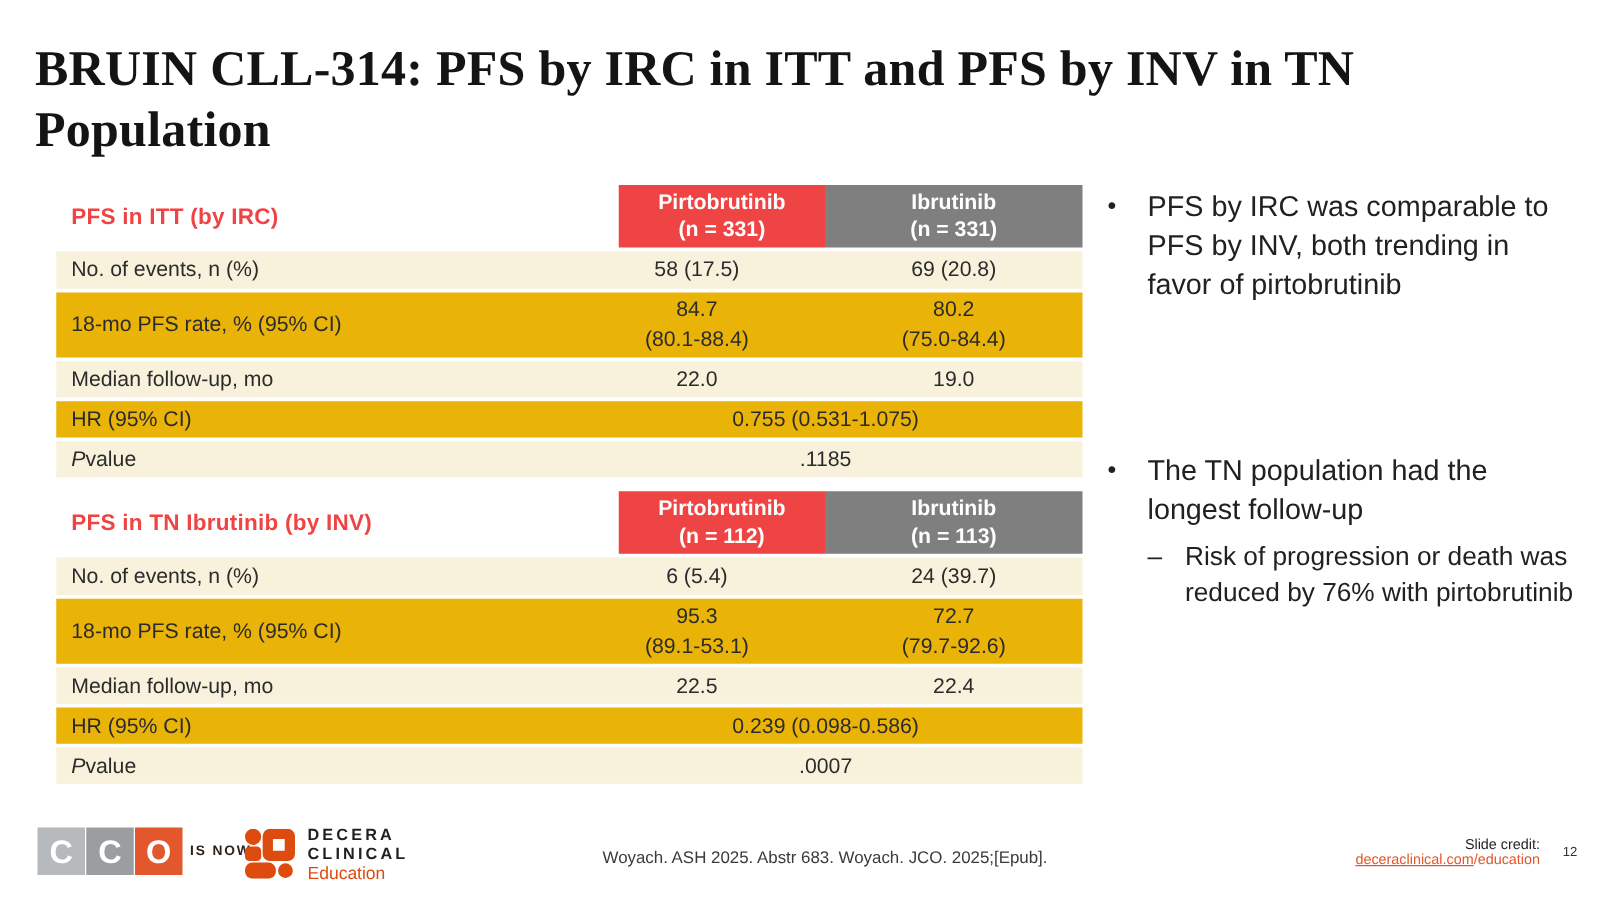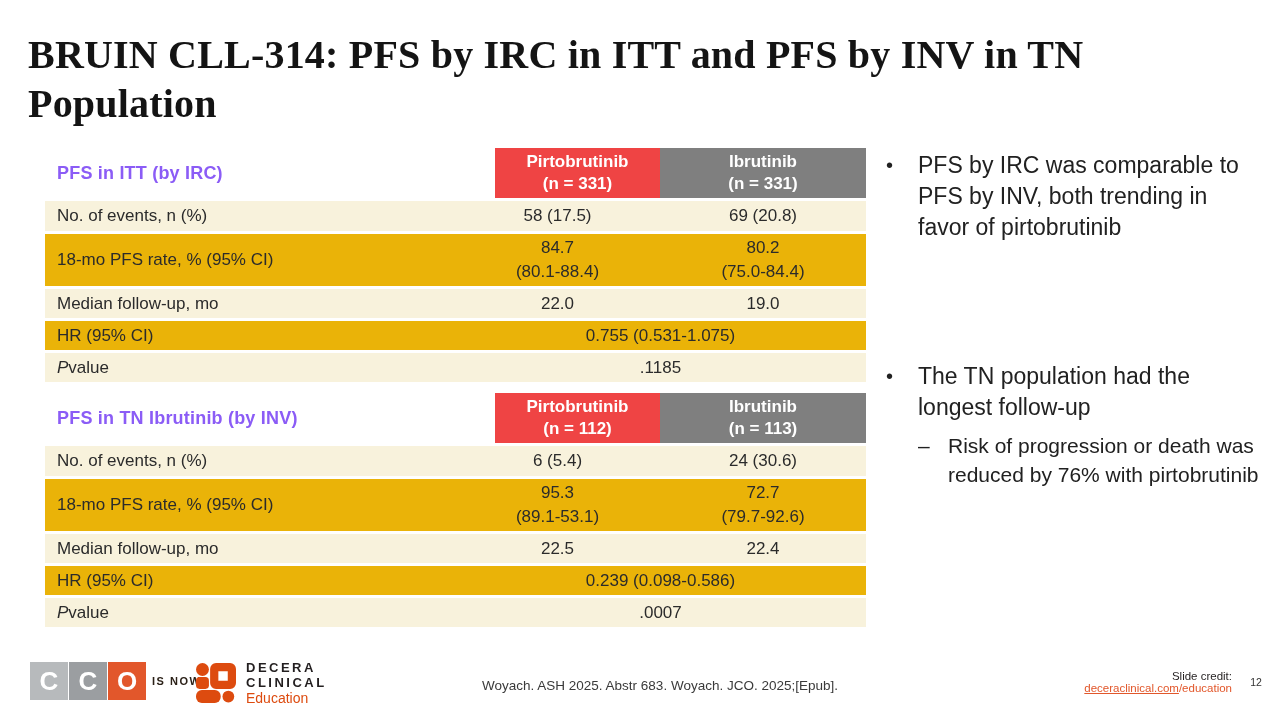--- a/index.html
+++ b/index.html
@@ -11,21 +11,21 @@
   .title { position:absolute; left:28px; top:30px; width:1170px;
            font-family:"Liberation Serif", serif; font-weight:700;
            font-size:40px; line-height:49px; color:#141414; letter-spacing:0.2px; }
 
   
   .tbl { position:absolute; left:45px; width:821px; }
   .tbl-1 { top:148px; }
   .tbl-2 { top:393px; }
   .trow { display:grid; grid-template-columns:410px 205px 206px; margin-bottom:3px; }
   .thead { height:50px; }
-  .thead .tlabel { background:#fff; color:#8b5cf6; font-weight:700; font-size:18px;
+  .thead .tlabel { background:#fff; color:#ef4444; font-weight:700; font-size:18px;
                    display:flex; align-items:center; padding-left:12px; letter-spacing:0.2px; }
   .hcell { color:#fff; font-weight:700; font-size:17px; line-height:22px;
            display:flex; flex-direction:column; align-items:center; justify-content:center; text-align:center; }
   .hcell.orange { background:#ef4444;margin-left:40px; }
   .hcell.gray   { background:#7F7F7F; }
 
   .r { font-size:17px; color:#2b2b2b; }
   .r .tlabel { display:flex; align-items:center; padding-left:12px;text-align:center; }
   .r .val { display:flex; flex-direction:column; align-items:center; justify-content:center;
             text-align:center; line-height:24px; }
@@ -128,21 +128,21 @@
         <span>(n = 112)</span>
       </div>
       <div class="hcell gray">
         <span>Ibrutinib</span>
         <span>(n = 113)</span>
       </div>
     </div>
     <div class="trow r r-cream h30">
       <div class="tlabel">No. of events, n (%)</div>
       <div class="val">6 (5.4)</div>
-      <div class="val">24 (30.6)</div>
+      <div class="val">24 (39.7)</div>
     </div>
     <div class="trow r r-white h52">
       <div class="tlabel">18-mo PFS rate, % (95% CI)</div>
       <div class="val">
         <span>95.3</span>
         <span>(89.1-53.1)</span>
       </div>
       <div class="val">
         <span>72.7</span>
         <span>(79.7-92.6)</span>

